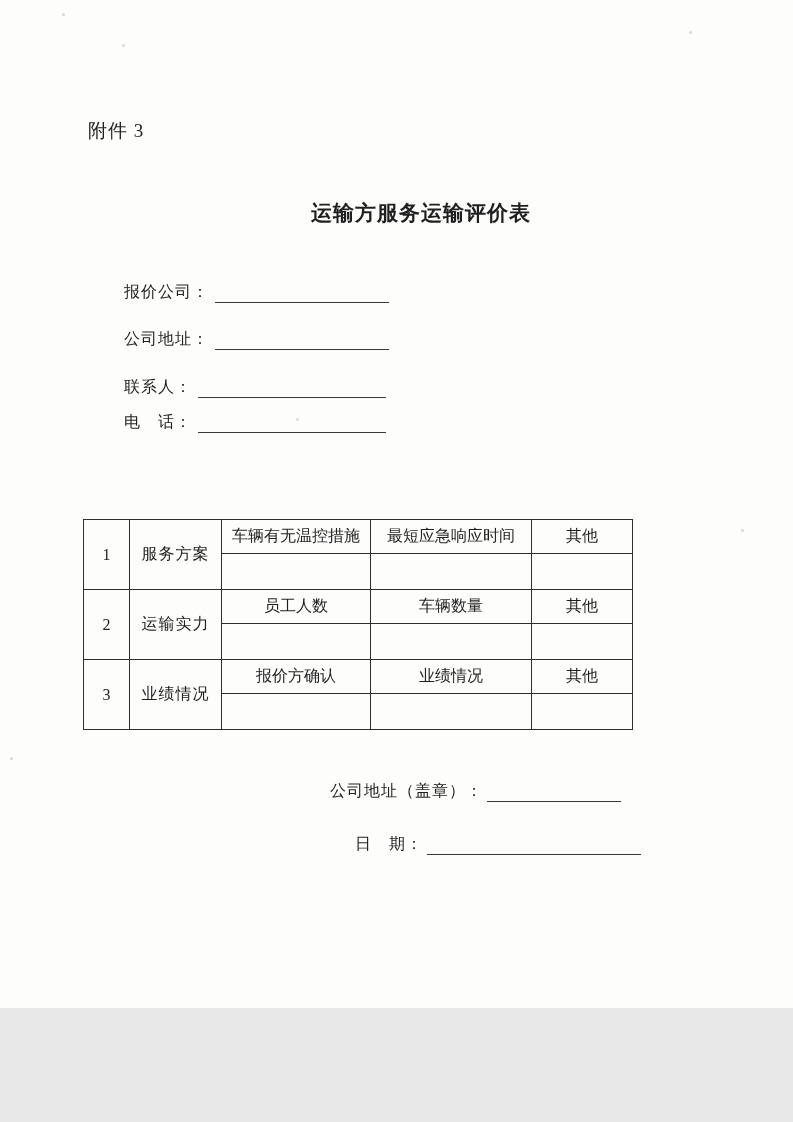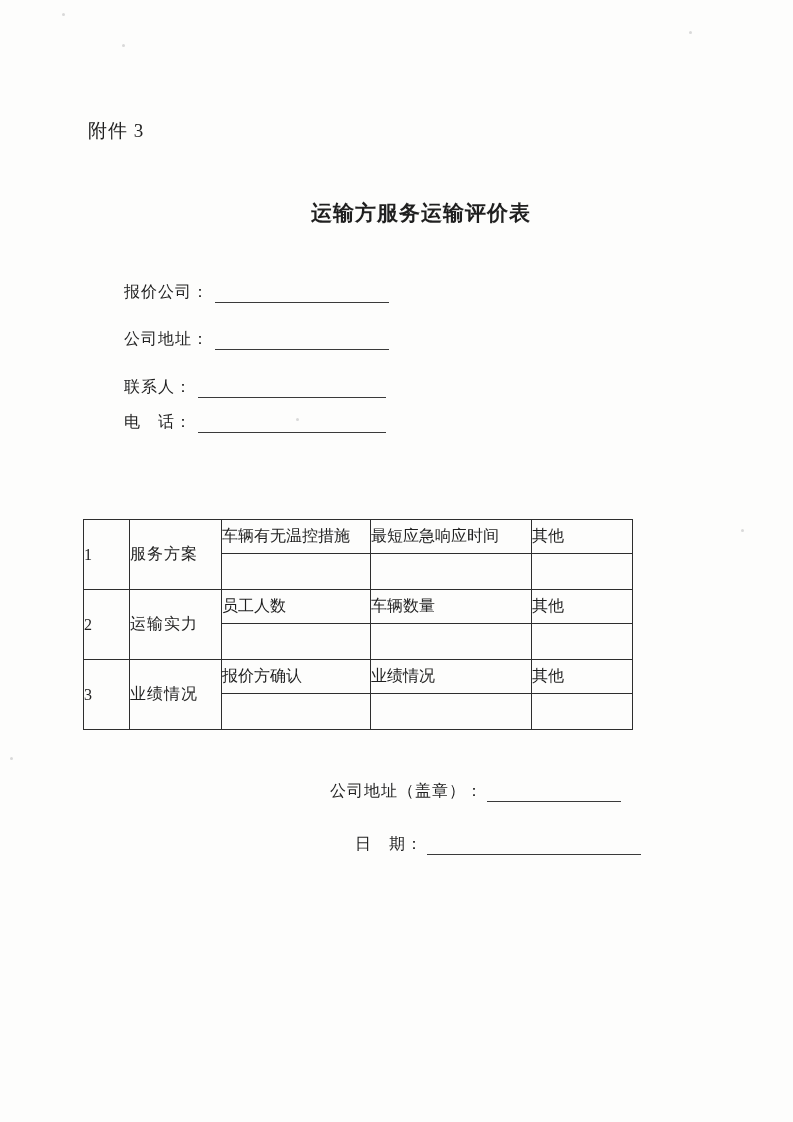--- a/index.html
+++ b/index.html
@@ -3,21 +3,21 @@
 <meta charset="utf-8">
 <style>
   html, body {
     margin: 0;
     padding: 0;
     background: #e8e8e8;
   }
   .page {
     position: relative;
     width: 793px;
-    height: 1122px;
+    height: 1008px;
     margin: 0 auto;
     background: #fdfdfc;
     color: #1f1f1f;
     font-family: "Liberation Serif", "DejaVu Serif", serif;
     overflow: hidden;
   }
   
   .speck {
     position: absolute;
     width: 3px; height: 3px;
@@ -65,20 +65,21 @@
   table.eval {
     position: absolute;
     left: 83px;
     top: 519px;
     border-collapse: collapse;
     table-layout: fixed;
     font-size: 16px;
   }
   table.eval td {
     border: 1.6px solid #2e2e2e;
+    text-align: center;
     vertical-align: middle;
     padding: 0;
     overflow: hidden;
   }
   td.c-num   { width: 45px; }
   td.c-cat   { width: 91px; letter-spacing: 1px; }
   td.c-a     { width: 148px; }
   td.c-b     { width: 160px; }
   td.c-c     { width: 100px; }
   tr.hdr-row td { height: 33px; }

